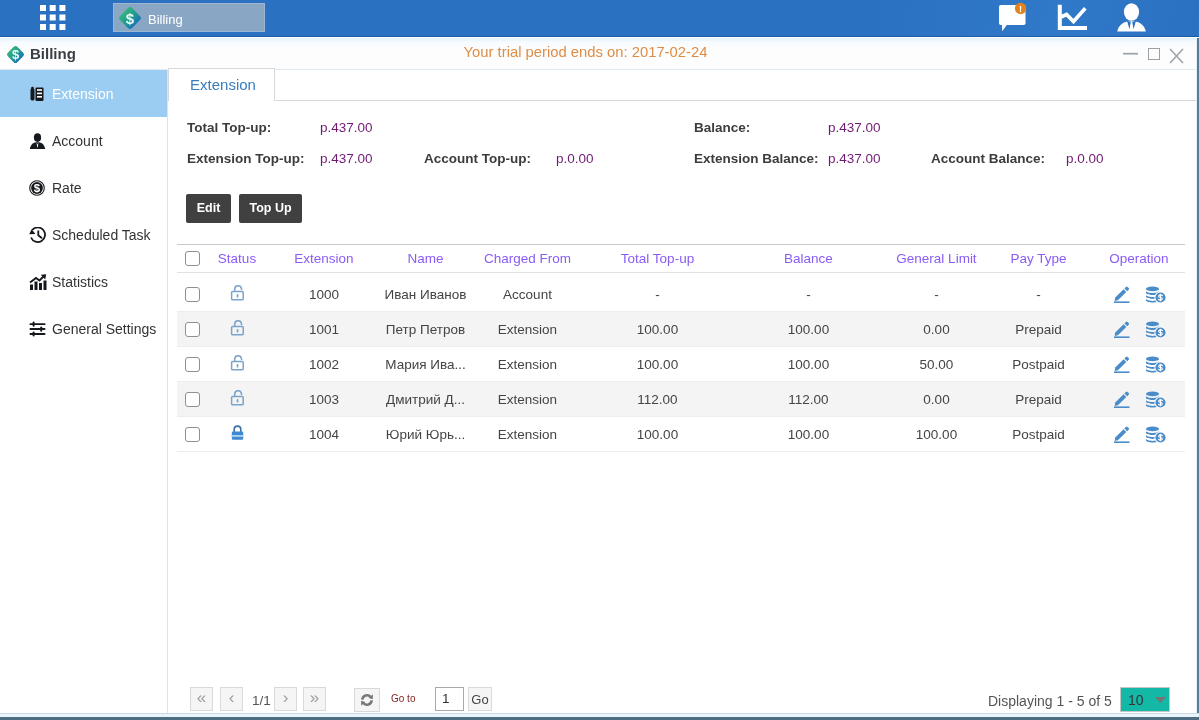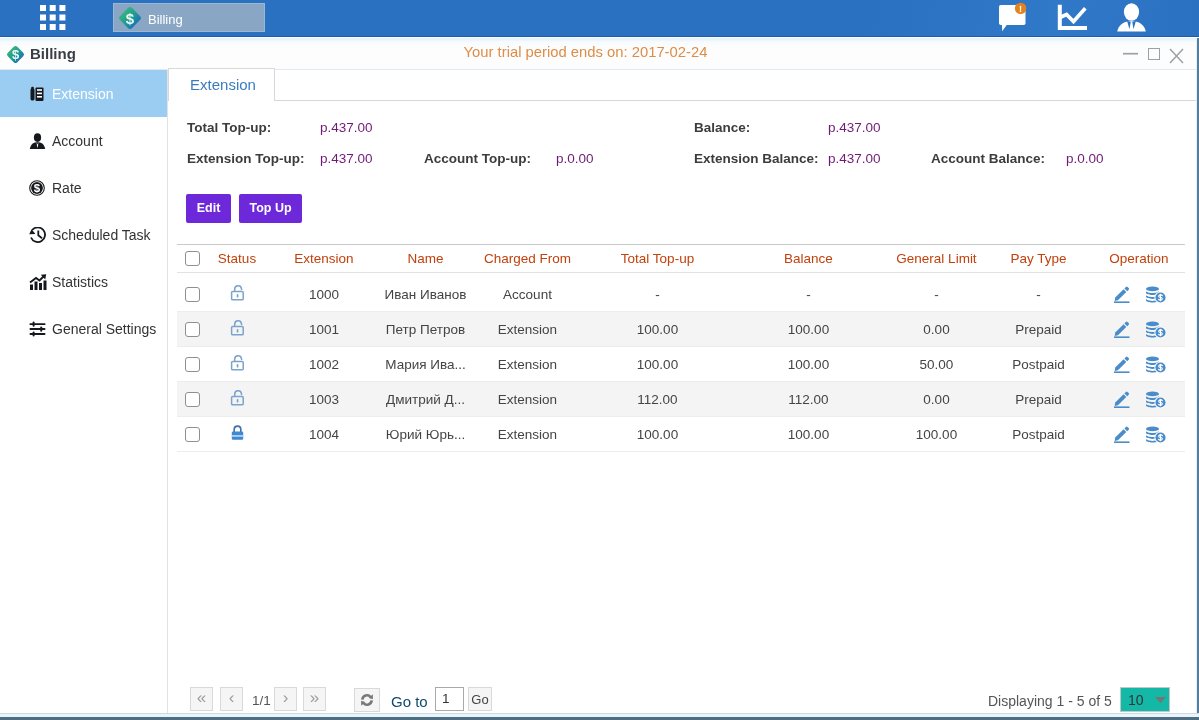--- a/index.html
+++ b/index.html
@@ -26,25 +26,25 @@
   .sitem.sel .lbl { color:#fff; }
   .sitem svg { position:absolute; left:29px; top:50%; margin-top:-8px; }
 
   
   .tabline { left:275px; top:100px; width:922px; height:1px; background:#d8d8d8; }
   .tab { left:168px; top:68px; width:107px; height:33px; background:#fff; border:1px solid #d8d8d8; border-bottom:none; color:#3a7cc0; font-size:15px; text-align:center; line-height:32px; padding-left:3px; }
 
   .lab { position:absolute; font-size:13.5px; font-weight:bold; color:#3c3c3c; line-height:18px; }
   .val { position:absolute; font-size:13.5px; color:#701a75; line-height:18px;padding-left:7px; }
 
-  .btn { position:absolute; height:29px; background:#6d28d9; color:#fff; font-size:12.5px; font-weight:bold; text-align:center; line-height:29px; border-radius:2px; }
+  .btn { position:absolute; height:29px; background:#404040; color:#fff; font-size:12.5px; font-weight:bold; text-align:center; line-height:29px; border-radius:2px; }
 
   
   .tbl { left:177px; top:244px; width:1008px; }
-  .thead { height:29px; border-top:1px solid #c9c9c9; border-bottom:1px solid #e2e2e2; display:flex; align-items:center; color:#c2410c; font-size:13.5px; }
+  .thead { height:29px; border-top:1px solid #c9c9c9; border-bottom:1px solid #e2e2e2; display:flex; align-items:center; color:#8b5cf6; font-size:13.5px; }
   .tspacer { height:4px; }
   .trow { height:35px; display:flex; align-items:center; font-size:13.5px; color:#444; border-bottom:1px solid #ededed; }
   .trow.odd { background:#f4f4f4; }
   .c1 { width:32px; padding-left:8px; }
   .c2 { width:56px; text-align:center; }
   .c3 { width:118px; text-align:center; }
   .c4 { width:85px; text-align:center; }
   .c5 { width:119px; text-align:center; }
   .c6 { width:141px; text-align:center; }
   .c7 { width:161px; text-align:center; }
@@ -459,21 +459,21 @@
 <div class="pgbtn" style="left:274px;top:687px">›</div>
 <div class="pgbtn" style="left:303px;top:687px">»</div>
 <div class="pgbtn" style="left:354px;top:688px;width:26px">
   <svg width="14" height="14" viewBox="0 0 14 14" style="margin-top:4px">
     <path d="M2.3 6.6 A4.7 4.7 0 0 1 10.6 4.0" stroke="#787878" stroke-width="2.6" fill="none"></path>
     <path d="M11.7 7.4 A4.7 4.7 0 0 1 3.4 10.0" stroke="#787878" stroke-width="2.6" fill="none"></path>
     <path d="M12.9 1.3 L12.9 6.2 L8.6 5.0 Z" fill="#787878"></path>
     <path d="M1.1 12.7 L1.1 7.8 L5.4 9.0 Z" fill="#787878"></path>
   </svg>
 </div>
-<div class="pgtext" style="left:391px;top:693px;font-size:15px;color:#0c4a6e">Go to</div>
+<div class="pgtext" style="left:391px;top:693px;font-size:10px;color:#7f1d1d">Go to</div>
 <div class="goinput" style="left:435px;top:687px">1</div>
 <div class="pgbtn" style="left:468px;top:687px;width:24px;color:#444;font-size:13px;line-height:23px">Go</div>
 
 <div class="pgtext" style="left:988px;top:693px;font-size:14px;color:#555">Displaying 1 - 5 of 5</div>
 <div class="pgsel">
   <span style="position:absolute;left:7px;top:4px;font-size:14px;color:#333">10</span>
   <svg width="11" height="6" style="position:absolute;left:34px;top:9px">
       <path d="M0 0 L11 0 L5.5 6 Z" fill="#757575"></path>
     </svg>
 </div>

